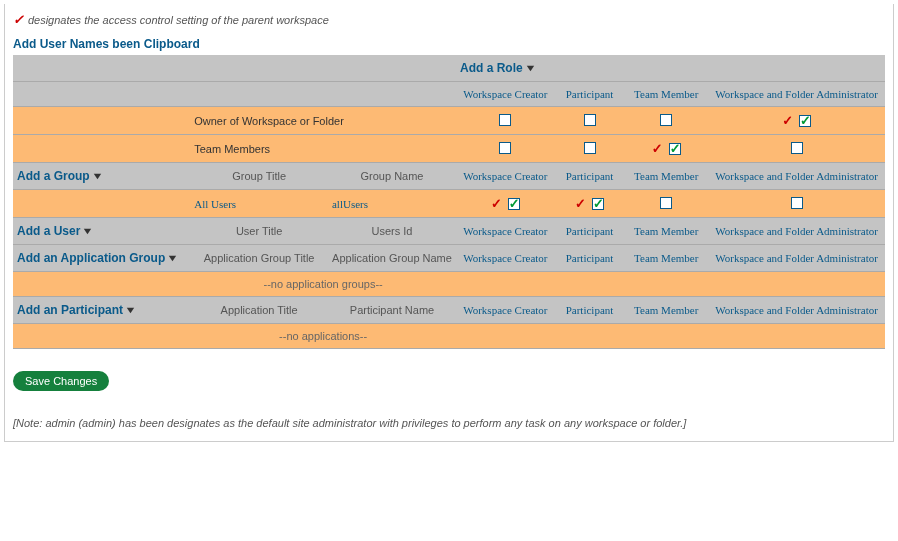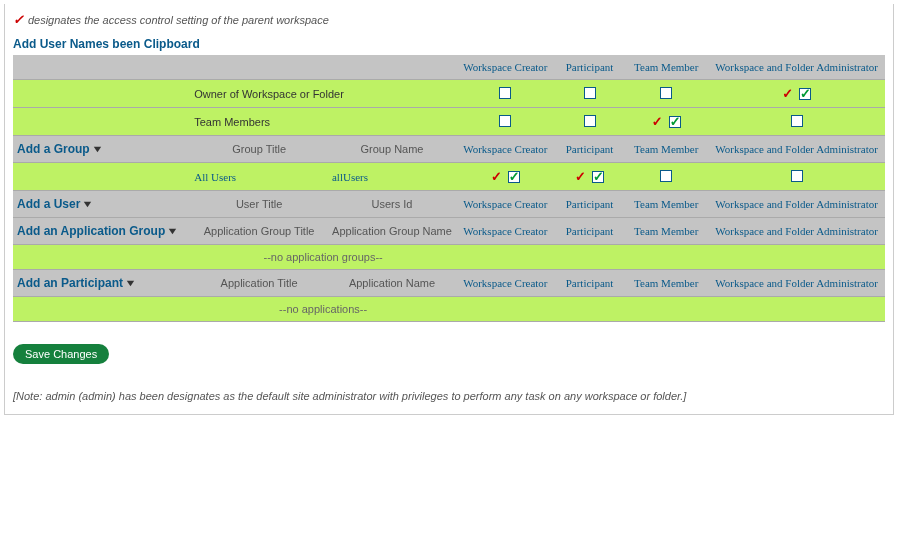--- a/index.html
+++ b/index.html
@@ -44,21 +44,21 @@
     border-bottom: 1px solid #aaa;
     padding: 6px 4px;
     text-align: left;
     vertical-align: middle;
     font-weight: normal;
   }
   .grey-row td, .grey-row th {
     background: #c4c4c4;
   }
   .cream-row td, .cream-row th {
-    background: #bef264;
+    background: #fdba74;
   }
   .role-section-link, .section-link {
     color: #0a5a8a;
     font-weight: bold;
     font-size: 12px;
     cursor: pointer;
     display: inline-flex;
     align-items: center;
     gap: 3px;
   }
@@ -141,20 +141,31 @@
   <div class="legend">
     <span class="redcheck">✓</span>
     <span>designates the access control setting of the parent workspace</span>
   </div>
 
   <span class="clipboard-link">Add User Names been Clipboard</span>
 
   <table>
 
     <tbody>
+        <tr class="grey-row">
+      <td class="c1"></td>
+          <td class="c2"></td>
+          <td class="c3"></td>
+      <td colspan="4">
+        <span class="role-section-link">
+          <span>Add a Role</span>
+          <span class="chev">▼</span>
+        </span>
+      </td>
+    </tr>
     <tr class="grey-row">
       <td class="c1"></td>
           <td class="c2"></td>
           <td class="c3"></td>
       <td class="r1 center"><span class="col-link">Workspace Creator</span></td>
       <td class="r2 center"><span class="col-link">Participant</span></td>
       <td class="r3 center"><span class="col-link">Team Member</span></td>
       <td class="r4 center"><span class="col-link">Workspace and Folder Administrator</span></td>
     </tr>
 
@@ -270,21 +281,21 @@
           <td></td>
     </tr>
         <tr class="grey-row">
     <td>
       <span class="section-link">
         <span>Add an Participant</span>
         <span class="chev">▼</span>
       </span>
     </td>
     <td class="center"><span class="col-sub">Application Title</span></td>
-    <td class="center"><span class="col-sub">Application Name</span></td>
+    <td class="center"><span class="col-sub">Participant Name</span></td>
 
     <td class="r1 center"><span class="col-link">Workspace Creator</span></td>
     <td class="r2 center"><span class="col-link">Participant</span></td>
     <td class="r3 center"><span class="col-link">Team Member</span></td>
     <td class="r4 center"><span class="col-link">Workspace and Folder Administrator</span></td>
   </tr>
         <tr class="cream-row">
       <td></td>
       <td colspan="2" class="center"><span class="empty-msg">--no applications--</span></td>
       <td></td>

